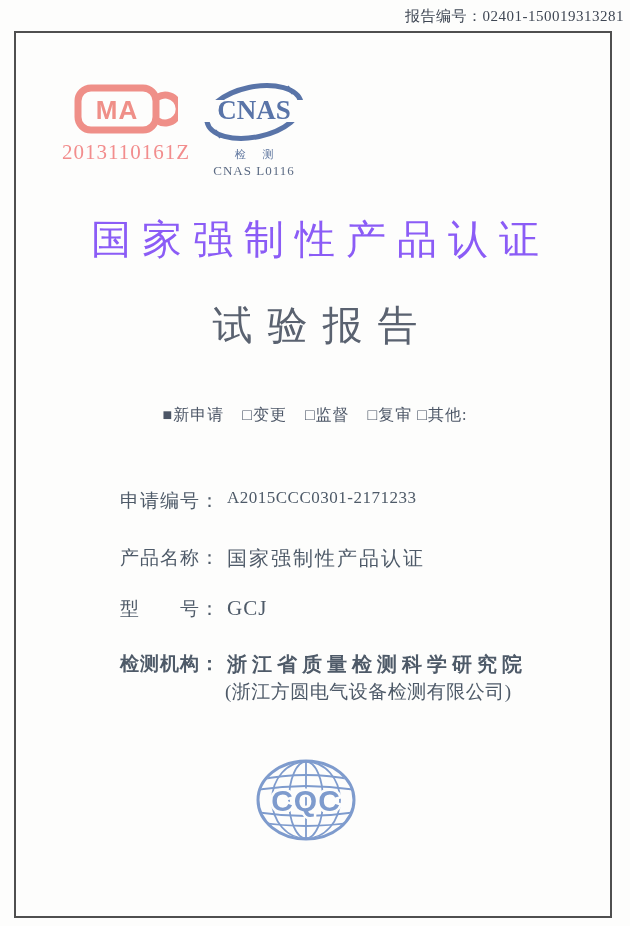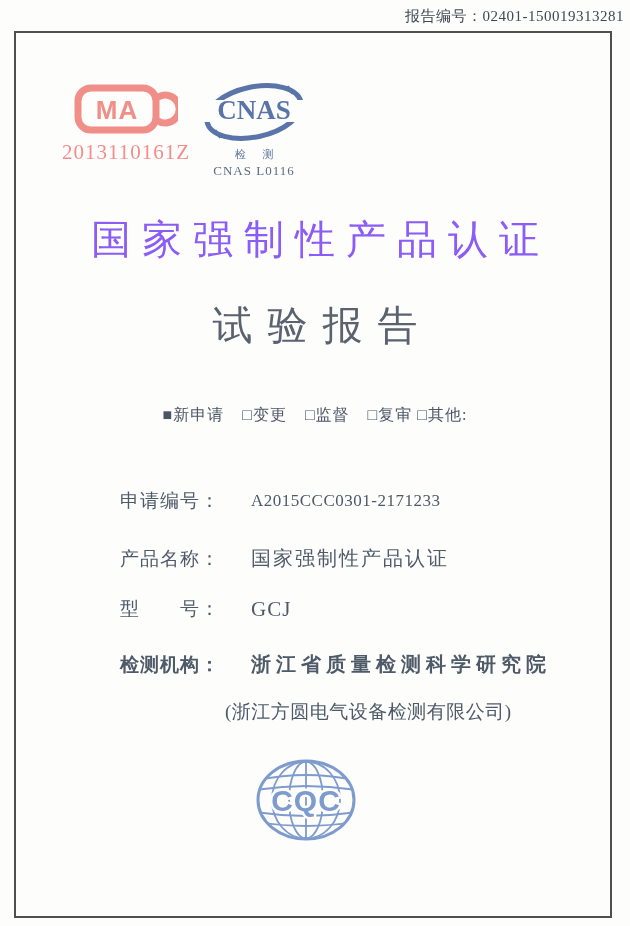--- a/index.html
+++ b/index.html
@@ -57,35 +57,35 @@
     position: absolute; left: 0; width: 100%; top: 405px;
     text-align: center; font-size: 16px; color: #4c5666;
     letter-spacing: 1px; white-space: nowrap;
   }
   .apply-row span { margin-right: 13px; }
   .apply-row span:nth-child(4) { margin-right: 0; }
   .apply-row span:last-child { margin-right: 0; }
 
   
   .fields { position: absolute; left: 120px; top: 0; width: 440px; }
-  .field-row { position: absolute; display: flex; align-items: center; white-space: nowrap; gap: 24px; }
+  .field-row { position: absolute; display: flex; align-items: flex-start; white-space: nowrap; }
   .field-label {
     width: 107px; flex: none;
     font-size: 19px; color: #4e5a68; letter-spacing: 1px;
   }
   .field-value { font-size: 20px; color: #4e5a68; }
   .row-appno   { top: 488px; }
   .row-product { top: 545px; }
   .row-model   { top: 596px; }
   .row-lab     { top: 651px; font-weight: bold; }
   .value-serial { font-size: 17px; letter-spacing: 0.5px; }
   .value-product { letter-spacing: 2px; }
   .value-model { font-size: 21px; letter-spacing: 1px; }
   .value-lab { letter-spacing: 5px; }
-  .row-lab2 { top: 699px; left: 105px; }
+  .row-lab2 { top: 679px; left: 105px; }
   .value-lab2 { font-size: 19px; letter-spacing: 0.5px; }
 
   
   .cqc-block { position: absolute; left: 253px; top: 758px; width: 106px; text-align: center; }
 
   .svg-icon { display: block; margin: 0 auto; }
 </style>
 </head>
 <body>
 

